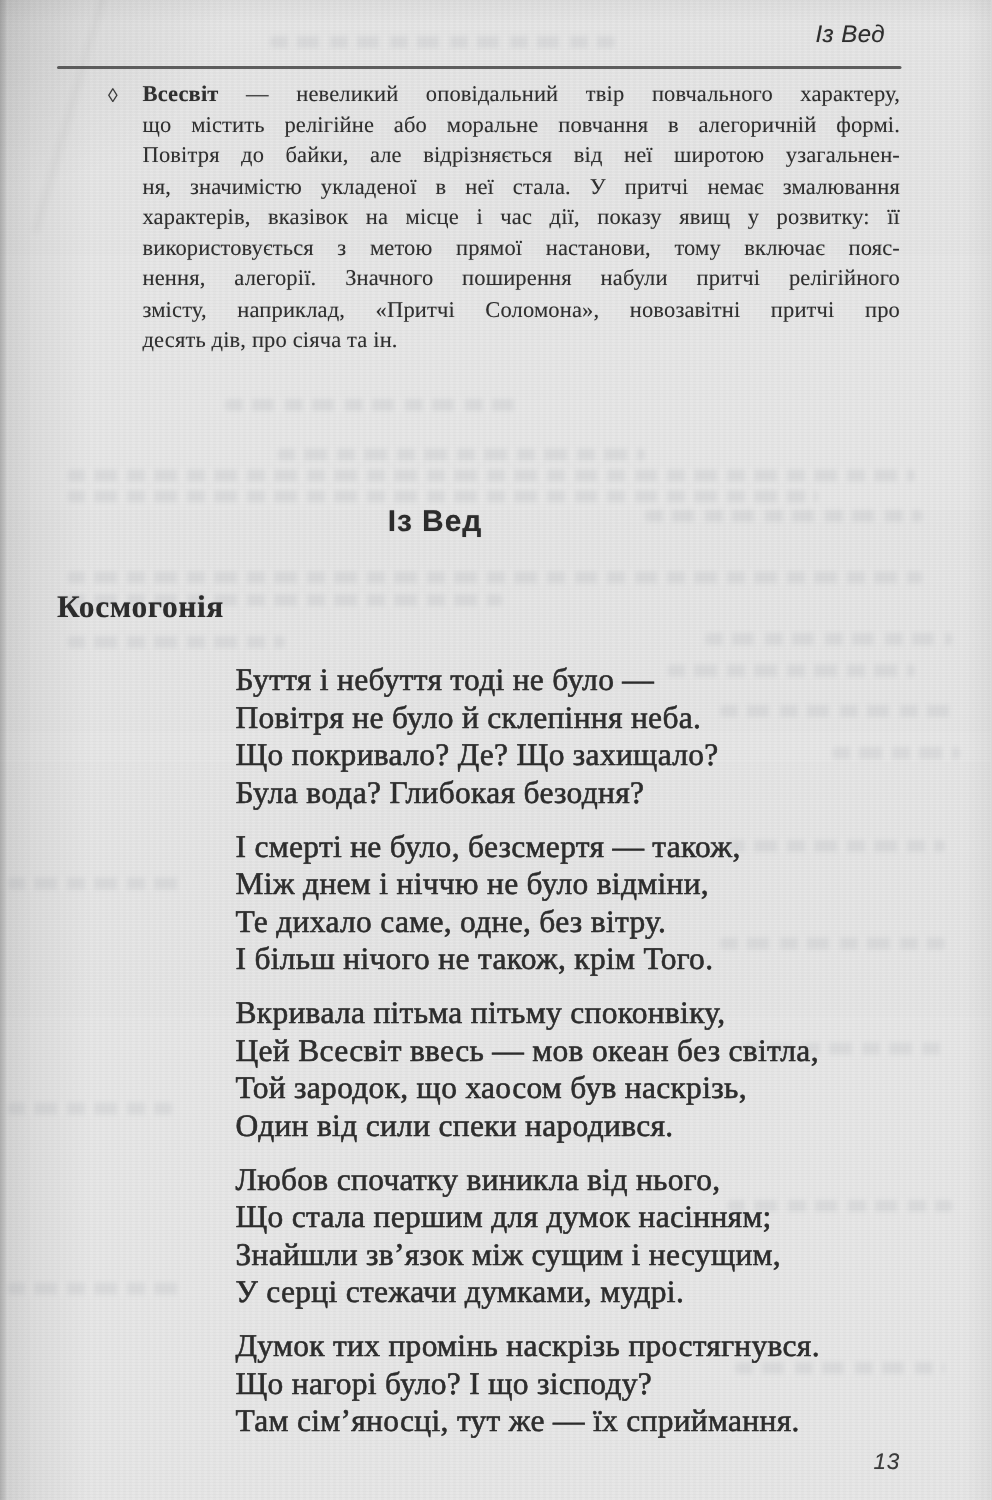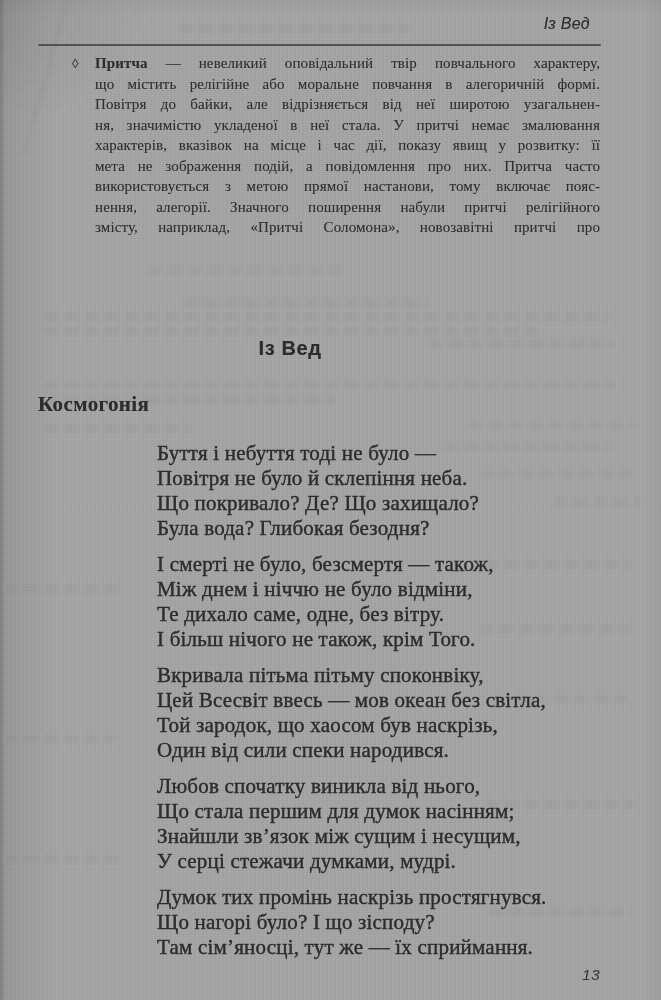--- a/index.html
+++ b/index.html
@@ -1,19 +1,19 @@
 <!DOCTYPE html>
 <html lang="uk"><head>
 <meta charset="utf-8">
 <style>
   html,body{margin:0;padding:0;background:#cfcfcd;}
   .page{
     position:relative;
     width:661px;height:1000px;
-    background:#a3a3a3;
+    background:#e5e5e5;
     overflow:hidden;
     font-family:"Liberation Serif", serif;
     color:#2f2f2f;
   }
   
   .grain{
     position:absolute;inset:0;pointer-events:none;
     background:
       repeating-linear-gradient(0deg, rgba(255,255,255,.035) 0 1px, rgba(0,0,0,.016) 1px 2px),
       repeating-linear-gradient(90deg, rgba(255,255,255,.025) 0 2px, rgba(0,0,0,.012) 2px 4px);
@@ -126,31 +126,31 @@
   <div class="ghost" style="left:485px;top:800px;width:150px"></div>
   <div class="ghost" style="left:5px;top:855px;width:115px"></div>
   <div class="ghost" style="left:490px;top:908px;width:140px"></div>
 
   <div class="running-head">Із Вед</div>
   <div class="header-rule"></div>
 
   <div class="definition">
     <div class="def-line first">
       <span class="bullet">◊</span>
-      <span class="term">Притча</span>
+      <span class="term">Всесвіт</span>
       <span>— невеликий оповідальний твір повчального характеру,</span>
     </div>
     <div class="def-line">що містить релігійне або моральне повчання в алегоричній формі.</div>
     <div class="def-line">Повітря до байки, але відрізняється від неї широтою узагальнен-</div>
     <div class="def-line">ня, значимістю укладеної в неї стала. У притчі немає змалювання</div>
     <div class="def-line">характерів, вказівок на місце і час дії, показу явищ у розвитку: її</div>
-    <div class="def-line">мета не зображення подій, а повідомлення про них. Притча часто</div>
     <div class="def-line">використовується з метою прямої настанови, тому включає пояс-</div>
     <div class="def-line">нення, алегорії. Значного поширення набули притчі релігійного</div>
     <div class="def-line">змісту, наприклад, «Притчі Соломона», новозавітні притчі про</div>
+    <div class="def-line last">десять дів, про сіяча та ін.</div>
   </div>
 
   <div class="section-title">Із Вед</div>
   <div class="poem-title">Космогонія</div>
 
   <div class="poem">
     <div class="stanza">
       <div class="pline">Буття і небуття тоді не було —</div>
       <div class="pline">Повітря не було й склепіння неба.</div>
       <div class="pline">Що покривало? Де? Що захищало?</div>

